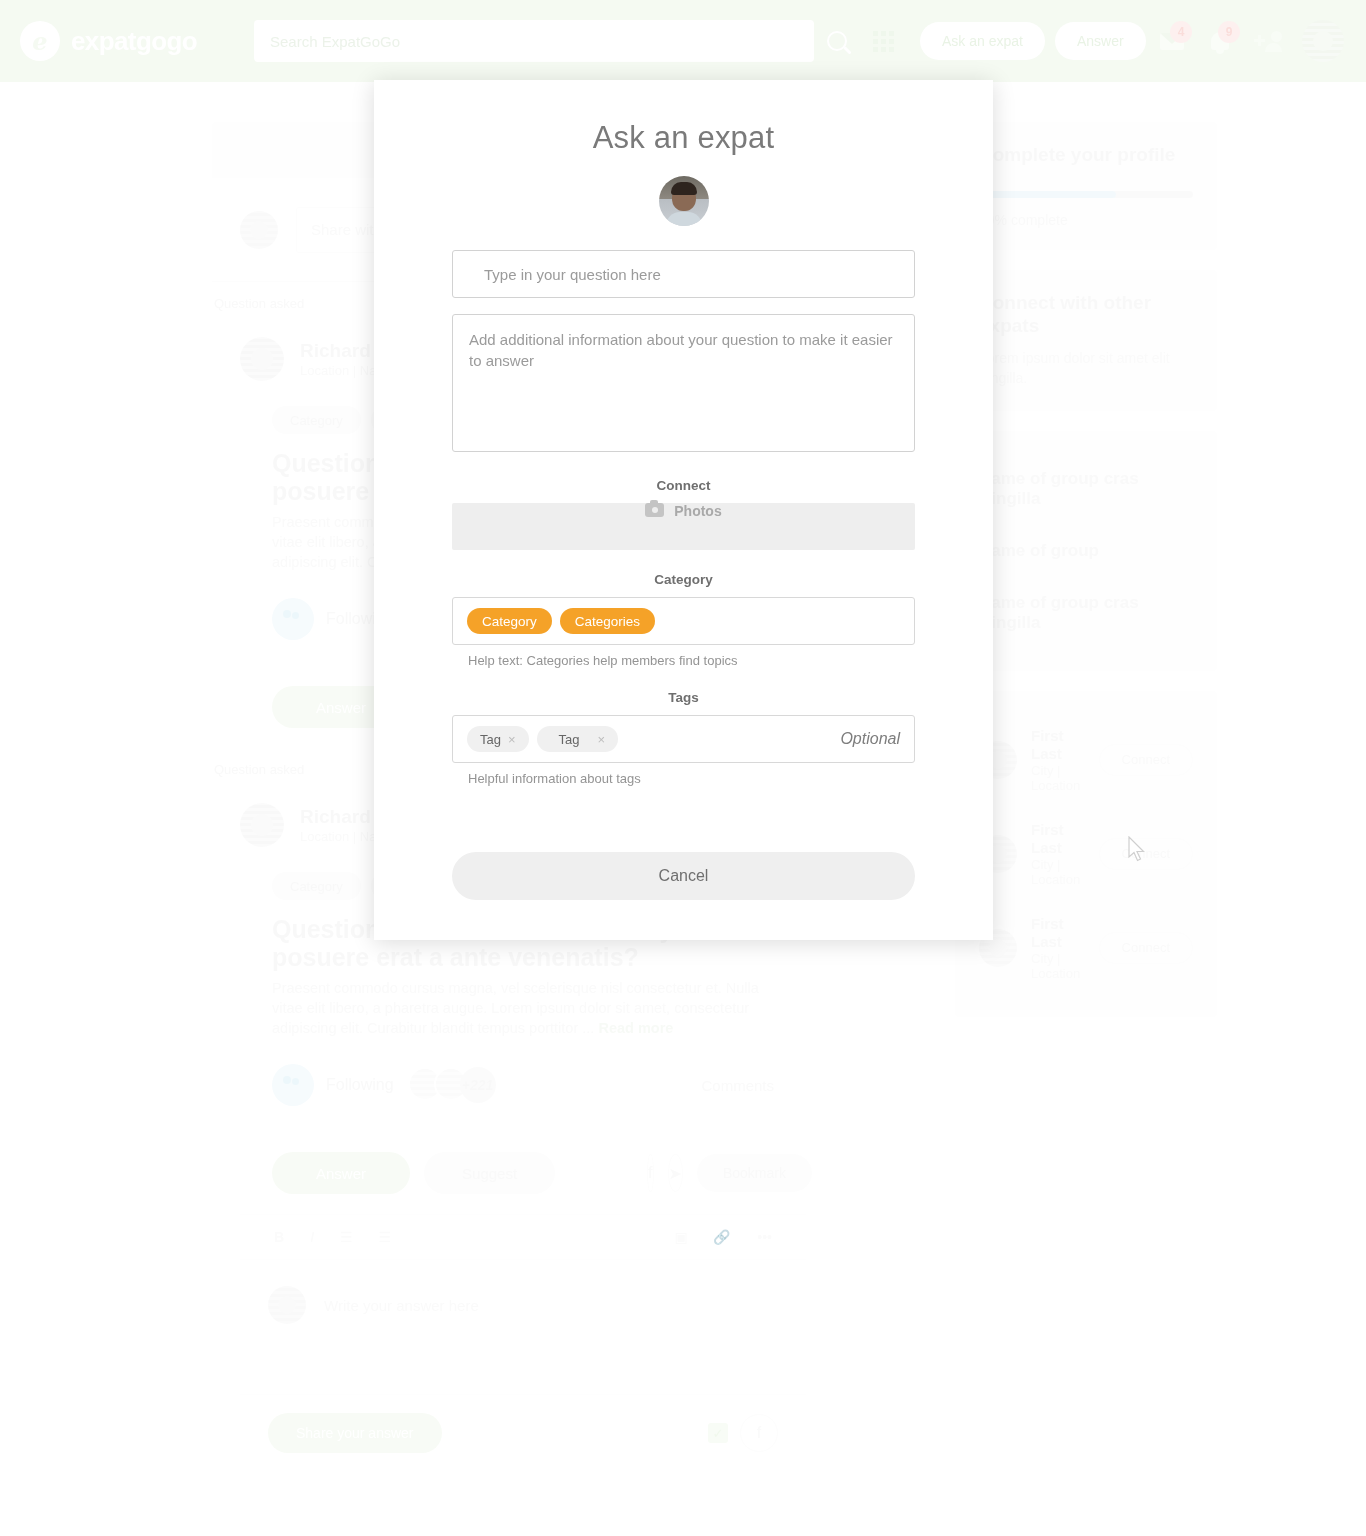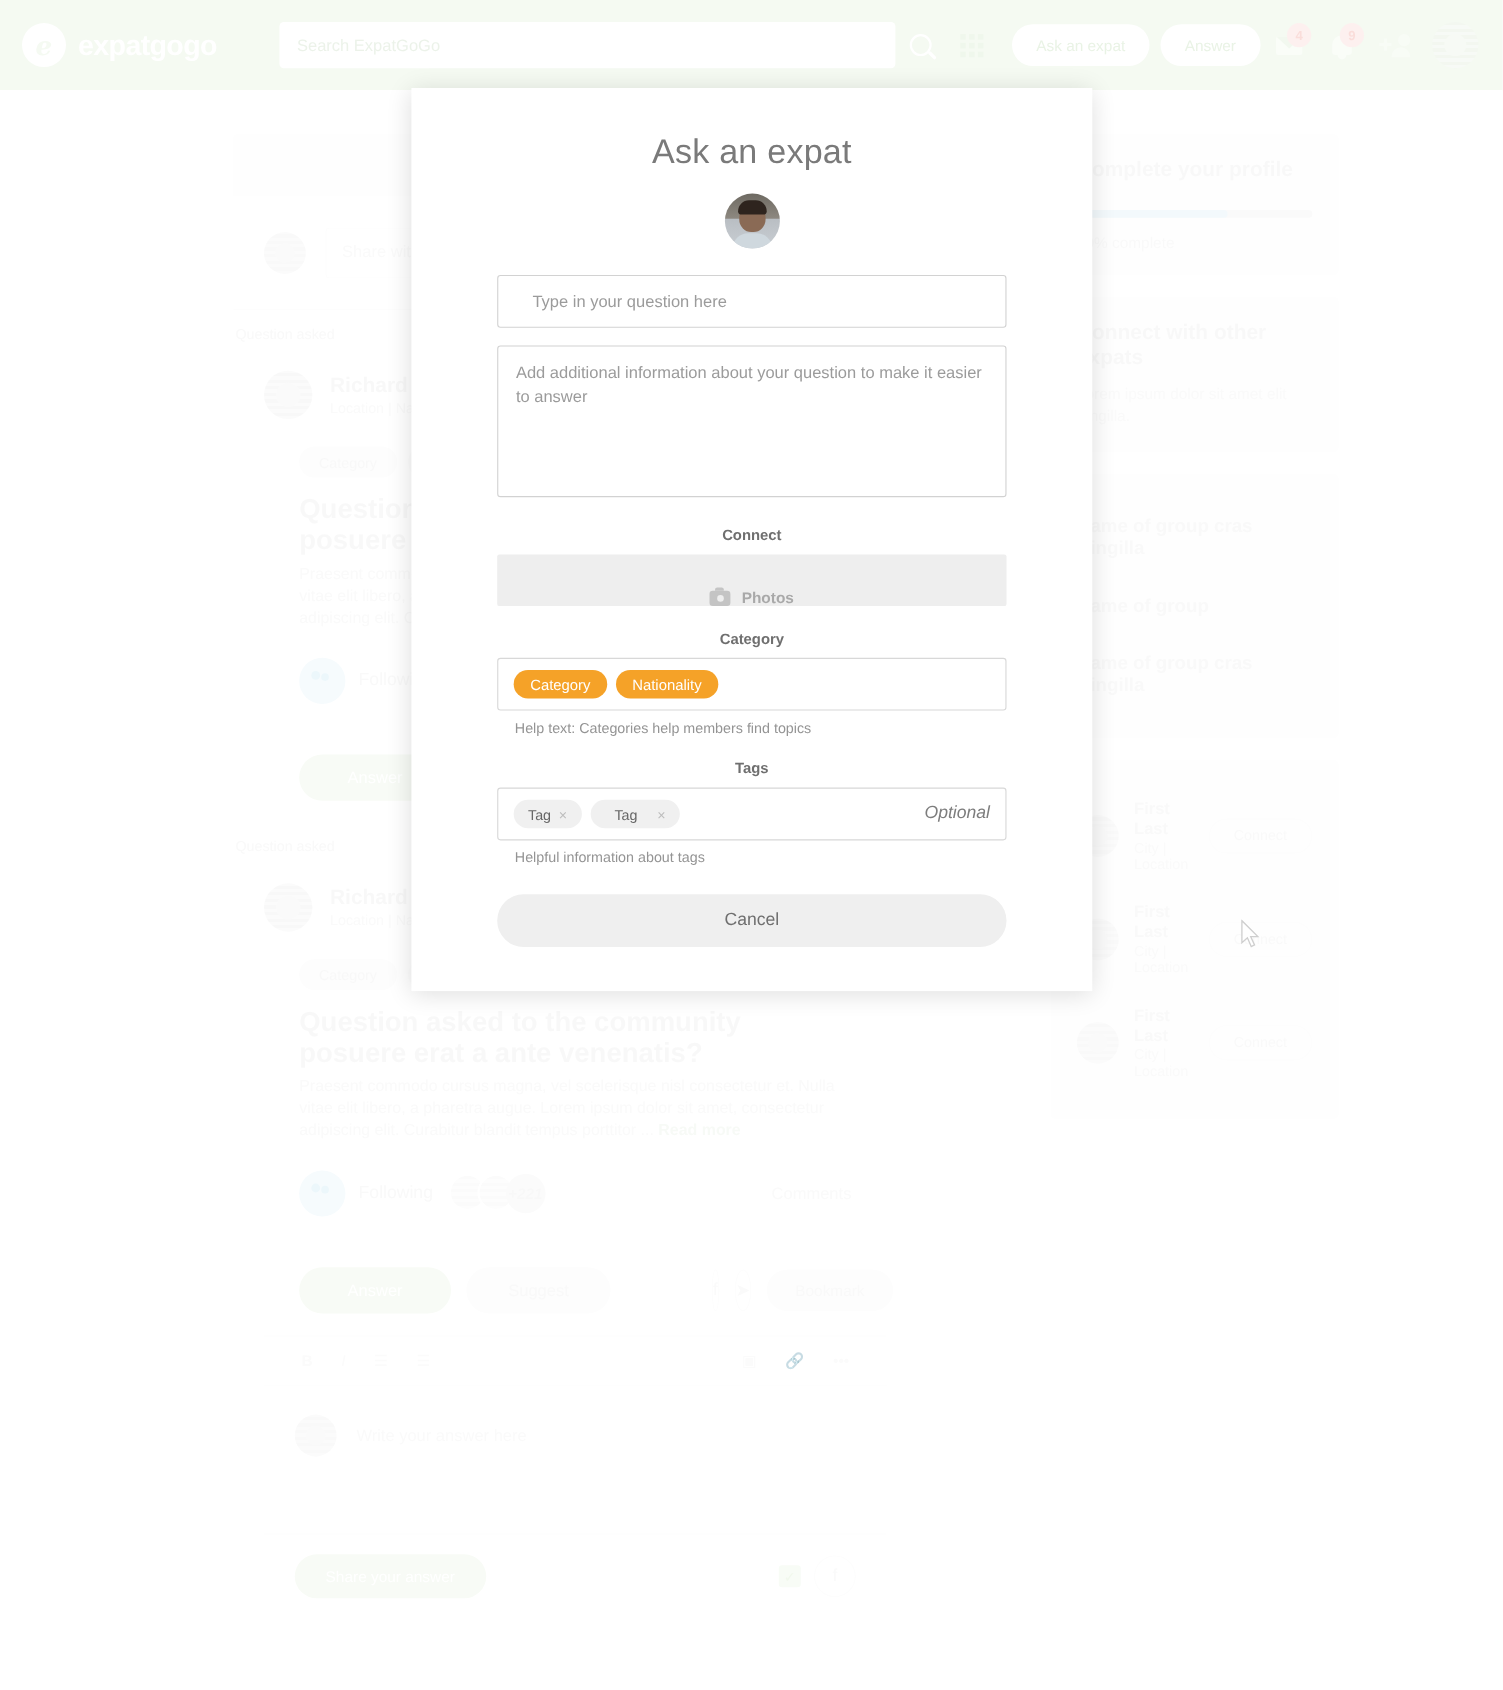--- a/index.html
+++ b/index.html
@@ -182,21 +182,21 @@
     padding: 14px 16px; background: #fff; outline: none;
   }
   .field::placeholder { color: #9b9b9b; }
   #q-title { margin-top: 24px; height: 48px; padding: 0 31px; }
   #q-detail { margin-top: 16px; height: 138px; resize: none; line-height: 1.42; }
 
   .grp-label { text-align: center; font-size: 13.5px; font-weight: 700; color: #6f6f6f; margin-top: 22px; }
   .attach-row { display: flex; gap: 12px; margin-top: 10px; }
   .attach-btn {
     flex: 1; height: 47px; background: #eeeeee; border: none; border-radius: 2px;
-    display: flex; align-items: flex-end; justify-content: center; gap: 10px;
+    display: flex; align-items: flex-start; justify-content: center; gap: 10px;
     font-size: 14px; font-weight: 700; color: #a9a9a9; cursor: pointer;
     font-family: "Liberation Sans", sans-serif;
   }
   .cam { width: 19px; height: 14px; background: #c4c4c4; border-radius: 3px; position: relative; }
   .cam::before{content:''; position:absolute; left:5px; top:-3px; width:8px; height:3px; background:#c4c4c4; border-radius:2px 2px 0 0;}
   .cam::after{content:''; position:absolute; left:6.5px; top:4px; width:6px; height:6px; border-radius:50%; background:#eeeeee;}
   .lnk { width: 20px; height: 14px; position: relative; }
   .lnk .r1, .lnk .r2 { position:absolute; width:11px; height:11px; border:2.2px solid #c4c4c4; border-radius:50%; }
   .lnk .r1 { left: 0; top: 3px; } .lnk .r2 { left: 7px; top: -1px; }
 
@@ -213,21 +213,21 @@
     height: 26px; border-radius: 13px; background: #f0f0f0; color: #666;
     display: flex; align-items: center; gap: 7px; padding: 0 13px; font-size: 13px;
   }
   .tag-x { color: #bdbdbd; font-size: 13px; cursor: pointer; }
   .tag-chip.wide { padding: 0 13px 0 22px; gap: 18px; }
   .optional { margin-left: auto; font-size: 16px; font-style: italic; color: #7d7d7d; }
 
   .btn-row { display: flex; gap: 12px; margin-top: 26px; }
   .btn-cancel {
     flex: 1; height: 48px; border-radius: 24px; background: #efefef; border: none;
-    font-size: 16px; color: #6f6f6f; cursor: pointer; font-family: "Liberation Sans", sans-serif;
+    font-size: 16px; color: #6f6f6f; cursor: pointer; font-family: "Liberation Sans", sans-serif; margin-top: 40px;
   }
   .btn-ask {
     flex: 1; height: 48px; border-radius: 24px; background: #34a521; border: none;
     font-size: 16px; color: #ffffff; cursor: pointer; font-family: "Liberation Sans", sans-serif;
   }
 
   .cursor { position: absolute; left: 1128px; top: 836px; width: 18px; height: 28px; pointer-events: none; }
 </style>
 </head>
 <body>
@@ -472,21 +472,21 @@
     <div class="attach-row">
       <button class="attach-btn">
         <span class="cam"></span>
         <span>Photos</span>
       </button>
     </div>
 
     <div class="grp-label">Category</div>
     <div class="box-field">
       <span class="cat-chip">Category</span>
-      <span class="cat-chip">Nationality</span>
+      <span class="cat-chip">Categories</span>
     </div>
     <div class="help-txt">Help text: Categories help members find topics</div>
 
     <div class="grp-label">Tags</div>
     <div class="box-field">
       <span class="tag-chip">
         <span>Tag</span>
         <span class="tag-x">×</span>
       </span>
       <span class="tag-chip wide">

